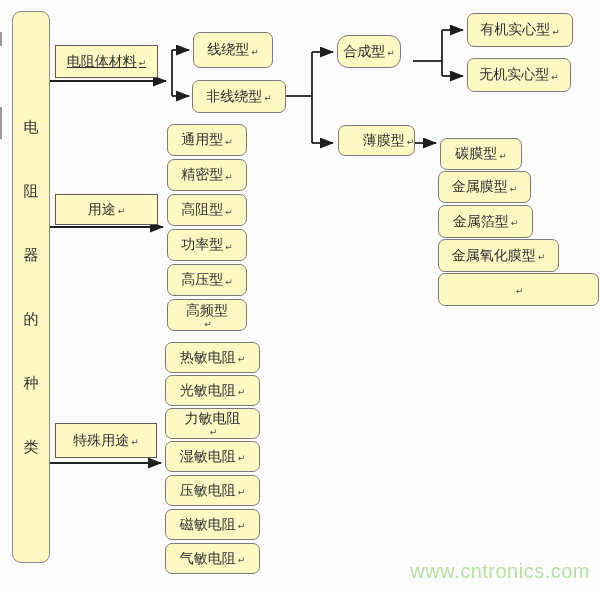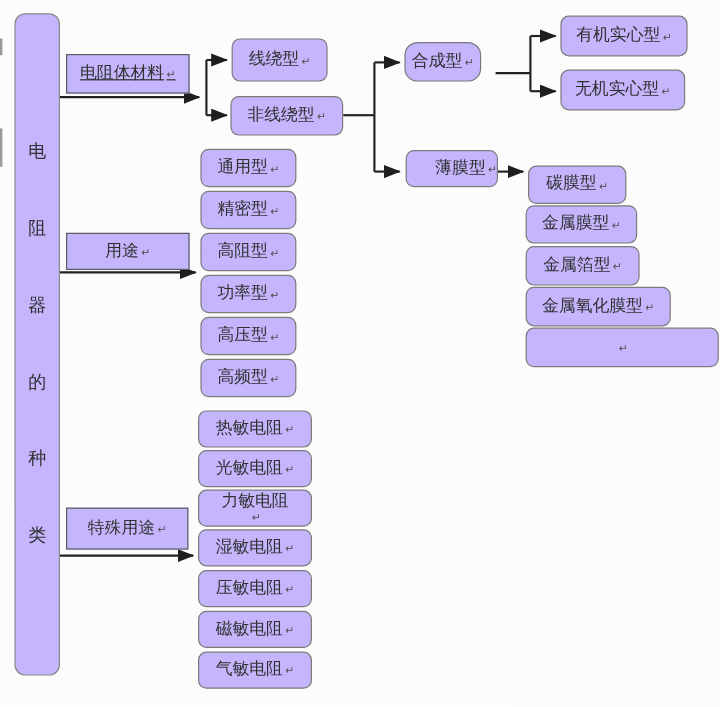--- a/index.html
+++ b/index.html
@@ -5,21 +5,21 @@
   html,body{margin:0;padding:0;background:#ffffff;}
   #stage{
     position:relative;width:600px;height:589px;overflow:hidden;
     background:#fcfcfc;
     font-family:"Liberation Serif","DejaVu Serif",serif;
     color:#303030;
   }
   #wires{position:absolute;left:0;top:0;width:600px;height:589px;pointer-events:none;}
   .node{
     position:absolute;box-sizing:border-box;
-    border:1.5px solid #7b7b7b;border-radius:7px;background:#c4b5fd;
+    border:1.5px solid #7b7b7b;border-radius:7px;background:#fef9c3;
     display:flex;align-items:center;justify-content:center;
     font-size:14px;line-height:1;white-space:nowrap;
   }
   .sharp{border-radius:0;border-color:#5c5c5c;}
   .rootbox{
     border-radius:9px;border-color:#8a8a8a;
     flex-direction:column;justify-content:center;
     font-size:15px;
   }
   .rootbox span{display:block;height:64px;line-height:64px;text-align:center;width:100%;}
@@ -153,21 +153,21 @@
       <span class="pmark">↵</span>
   </div>
   <div class="node" style="left:167px;top:229px;width:80px;height:32px;">
     <span>功率型</span>
       <span class="pmark">↵</span>
   </div>
   <div class="node" style="left:167px;top:264px;width:80px;height:32px;">
     <span>高压型</span>
       <span class="pmark">↵</span>
   </div>
-  <div class="node" style="left:167px;top:299px;width:80px;height:32px;">
+  <div class="node" style="left:167px;top:299px;width:80px;height:32px;flex-direction:column;">
     <span>高频型</span>
       <span class="pmark">↵</span>
   </div>
 
   <div class="node" style="left:165px;top:342px;width:95px;height:31px;">
     <span>热敏电阻</span>
       <span class="pmark">↵</span>
   </div>
   <div class="node" style="left:165px;top:375px;width:95px;height:31px;">
     <span>光敏电阻</span>
@@ -187,14 +187,15 @@
   </div>
   <div class="node" style="left:165px;top:509px;width:95px;height:31px;">
     <span>磁敏电阻</span>
       <span class="pmark">↵</span>
   </div>
   <div class="node" style="left:165px;top:543px;width:95px;height:31px;">
     <span>气敏电阻</span>
       <span class="pmark">↵</span>
   </div>
 
+  <div id="watermark">www.cntronics.com</div>
 
 </div>
 
 </body></html>

